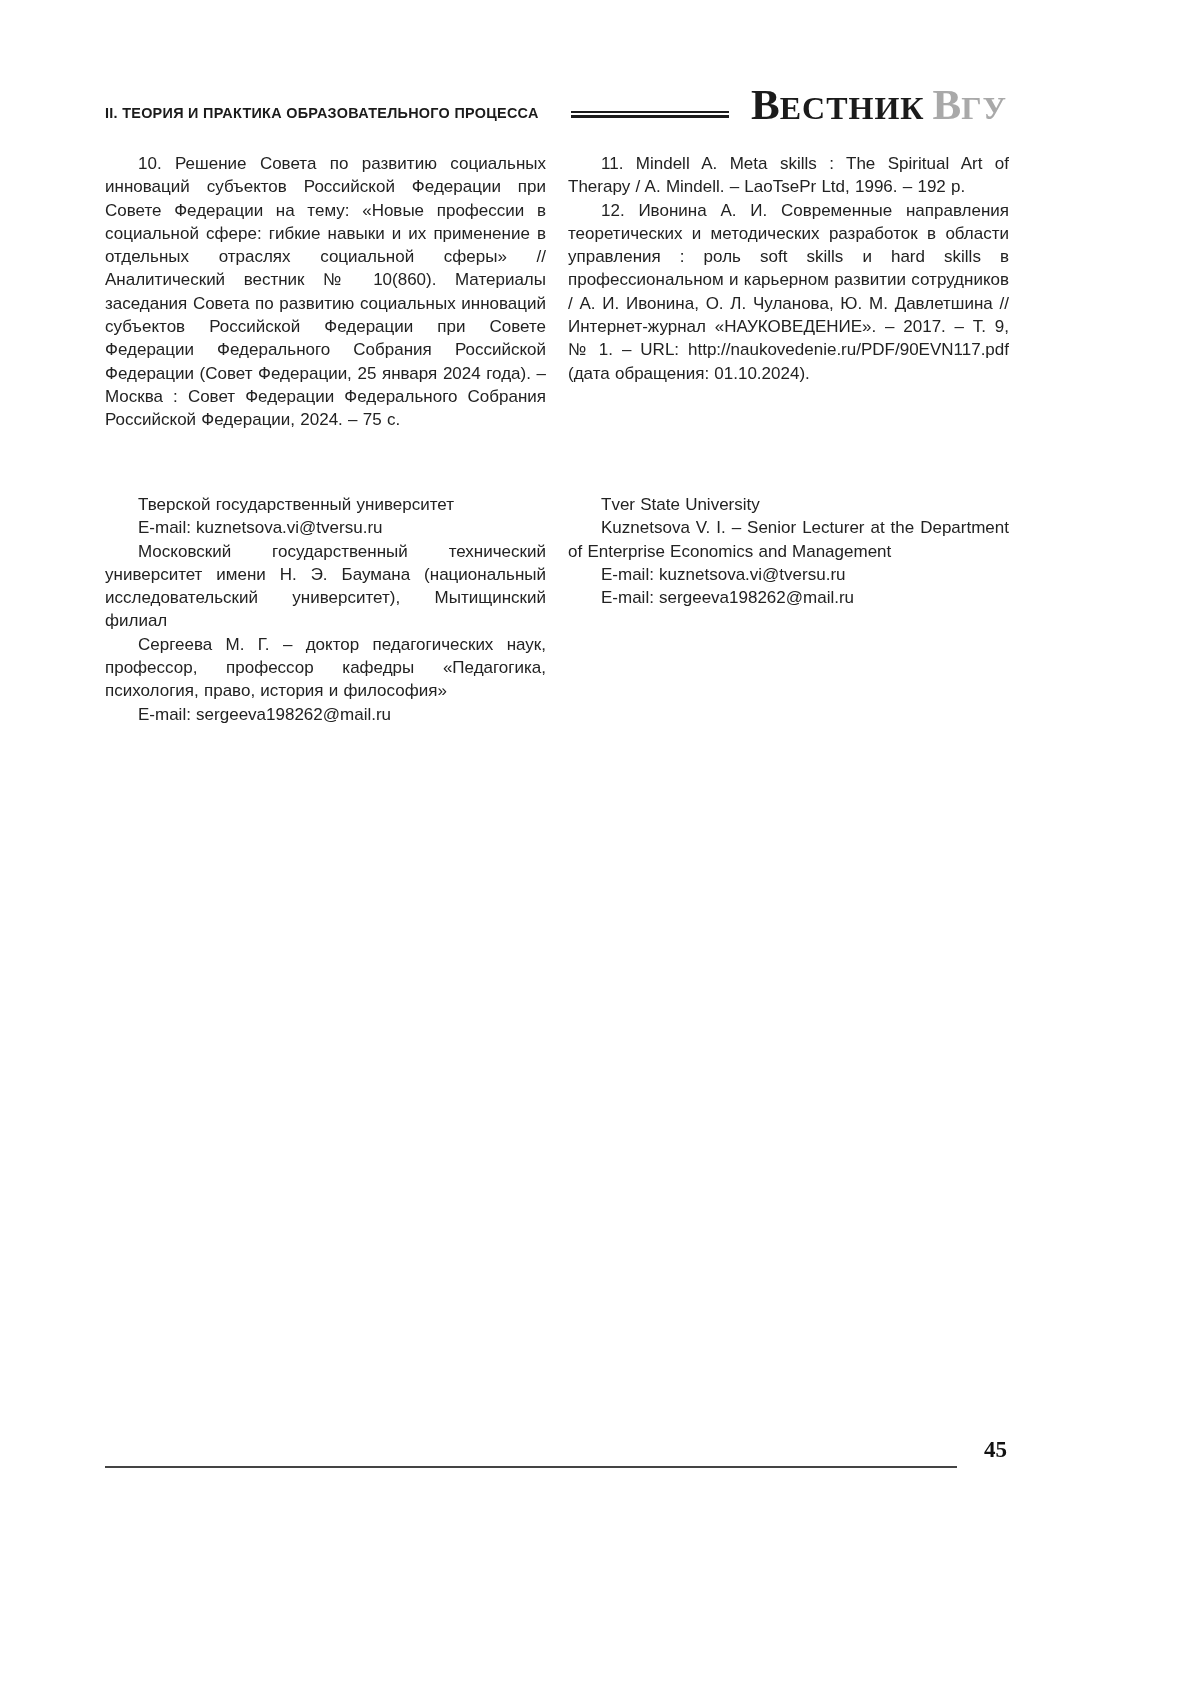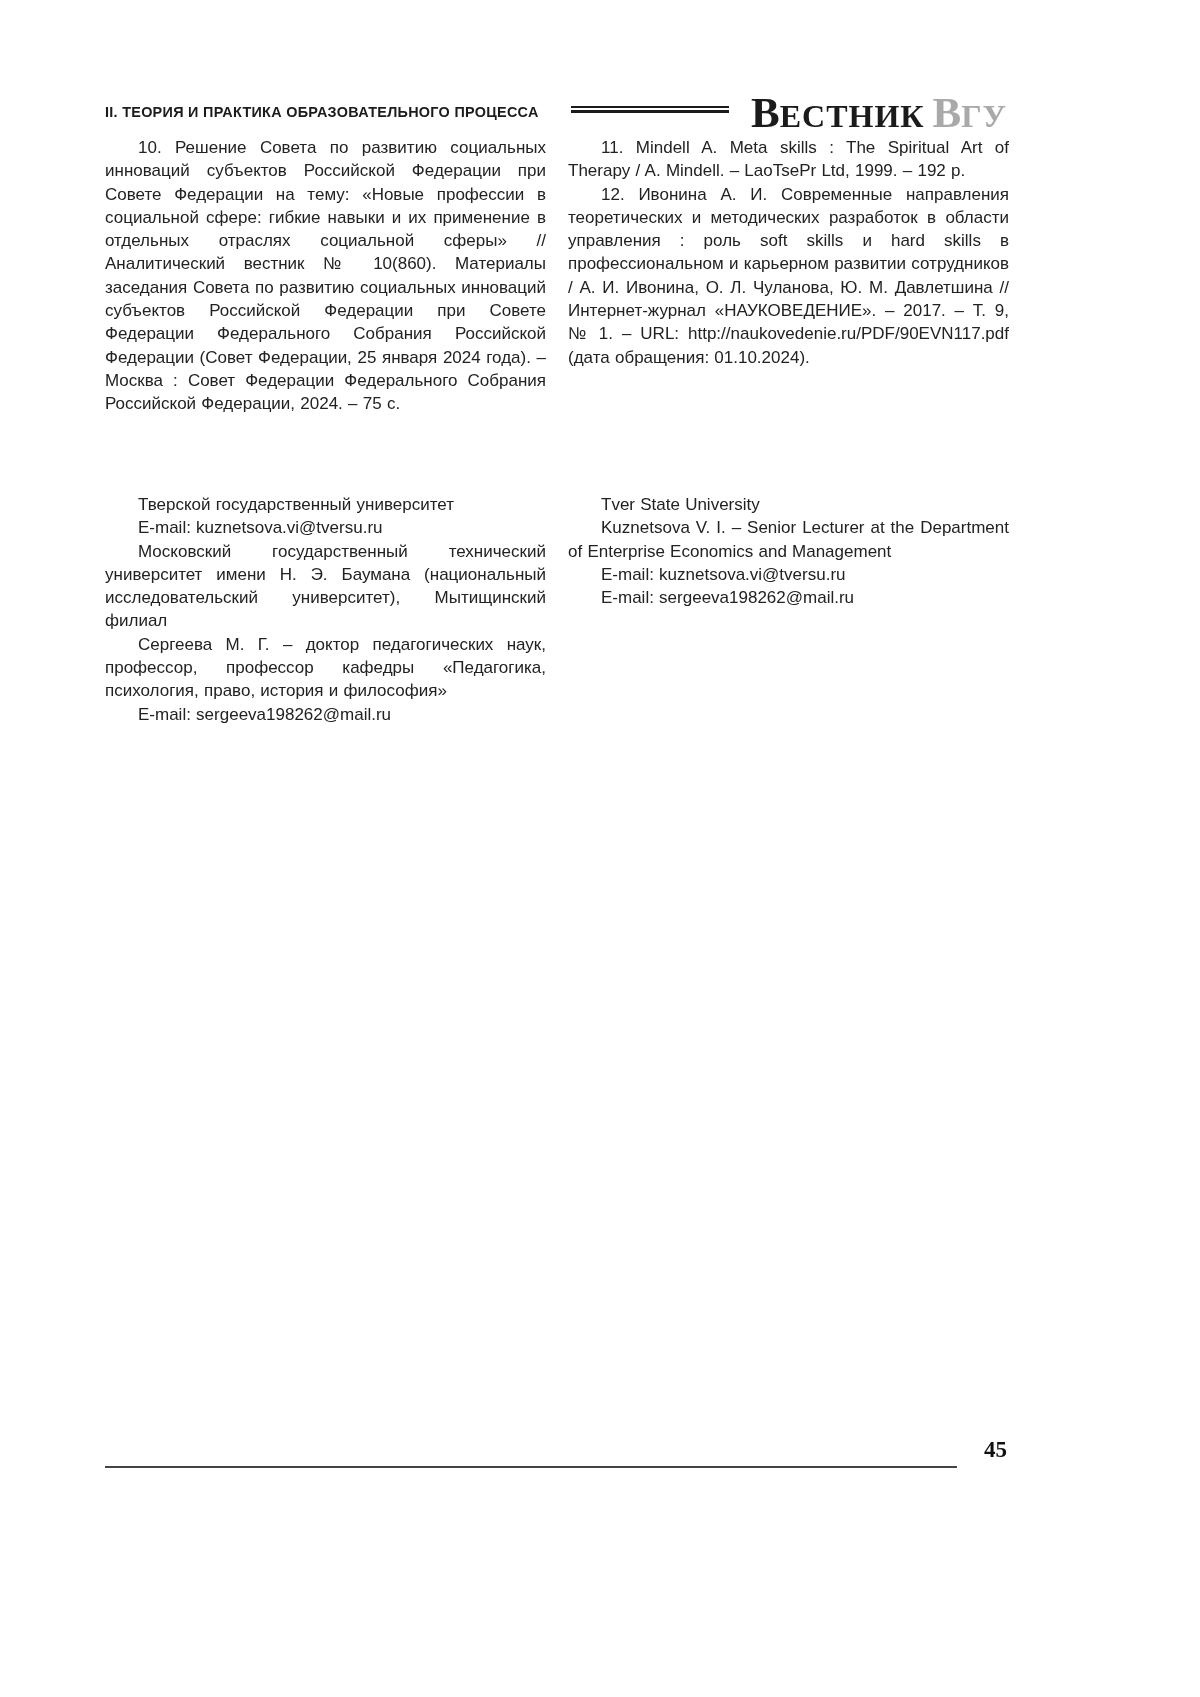--- a/index.html
+++ b/index.html
@@ -7,22 +7,22 @@
   body {
     width: 1200px; height: 1697px;
     position: relative;
     font-family: "Liberation Sans", sans-serif;
     color: #222222;
   }
   .page { position: absolute; inset: 0; background: #ffffff; }
 
   
   .header {
-    position: absolute; top: 94px; left: 105px; width: 902px;
-    display: flex; align-items: center; gap: 12px;
+    position: absolute; top: 86px; left: 105px; width: 902px;
+    display: flex; align-items: flex-end; gap: 12px;
   }
   .section-title {
     font-size: 15px; font-weight: 700; letter-spacing: 0.3px;
     color: #1b1b1b; white-space: nowrap;
     transform: scaleX(0.96); transform-origin: left bottom;
     padding-bottom: 4px;
   }
   .header-rule {
     flex: 1 1 auto; height: 7px;
     border-top: 2px solid #1b1b1b; border-bottom: 3px solid #1b1b1b;
@@ -36,21 +36,21 @@
   .logo-gray  { color: #a9a9a9; }
   .logo-initial { font-size: 43px; }
   .logo-rest    { font-size: 32px; letter-spacing: 1px; }
   .logo-sp { display: inline-block; width: 8px; }
 
   
   .refs-row, .affil-row {
     position: absolute; left: 105px; width: 904px;
     display: flex; gap: 22px;
   }
-  .refs-row  { top: 136px; }
+  .refs-row  { top: 152px; }
   .affil-row { top: 493px; }
   .col { width: 441px; }
 
   p.para {
     font-size: 17px; line-height: 23.3px;
     text-align: justify; text-indent: 33px;
     hyphens: auto; -webkit-hyphens: auto;
     word-spacing: 0.5px;
   }
   .it { }
@@ -81,21 +81,21 @@
     <div class="logo">
       <span class="logo-initial logo-black">В</span><span class="logo-rest logo-black">ЕСТНИК</span><span class="logo-sp"></span><span class="logo-initial logo-gray">В</span><span class="logo-rest logo-gray">ГУ</span>
     </div>
   </header>
 
   <section class="refs-row">
     <div class="col" lang="ru">
       <p class="para"><span>10. </span><span class="it"></span><span>Решение Совета по развитию социальных инноваций субъектов Российской Федерации при Совете Федерации на тему: «Новые профессии в социальной сфере: гибкие навыки и их применение в отдельных отраслях социальной сферы» // Аналитический вестник № 10(860). Материалы заседания Совета по развитию социальных инноваций субъектов Российской Федерации при Совете Федерации Федерального Собрания Российской Федерации (Совет Федерации, 25 января 2024 года). – Москва : Совет Федерации Федерального Собрания Российской Федерации, 2024. – 75 с.</span></p>
     </div>
     <div class="col" lang="ru">
-      <p class="para"><span>11. </span><span class="it">Mindell A.</span><span> Meta skills : The Spiritual Art of Therapy / A. Mindell. – LaoTsePr Ltd, 1999. – 192 p.</span></p>
+      <p class="para"><span>11. </span><span class="it">Mindell A.</span><span> Meta skills : The Spiritual Art of Therapy / A. Mindell. – LaoTsePr Ltd, 1996. – 192 p.</span></p>
       <p class="para"><span>12. </span><span class="it">Ивонина А. И.</span><span> Современные направления теоретических и методических разработок в области управления : роль soft skills и hard skills в профессиональном и карьерном развитии сотрудников / А. И. Ивонина, О. Л. Чуланова, Ю. М. Давлетшина // Интернет-журнал «НАУКОВЕДЕНИЕ». – 2017. – Т. 9, № 1. – URL: http://naukovedenie.ru/PDF/90EVN117.pdf (дата обращения: 01.10.2024).</span></p>
     </div>
   </section>
 
   <section class="affil-row">
     <div class="col affil" lang="ru">
       <div class="affil-block">
         <p class="para">Тверской государственный университет</p>
         <p class="para">E-mail: kuznetsova.vi@tversu.ru</p>
       </div>

